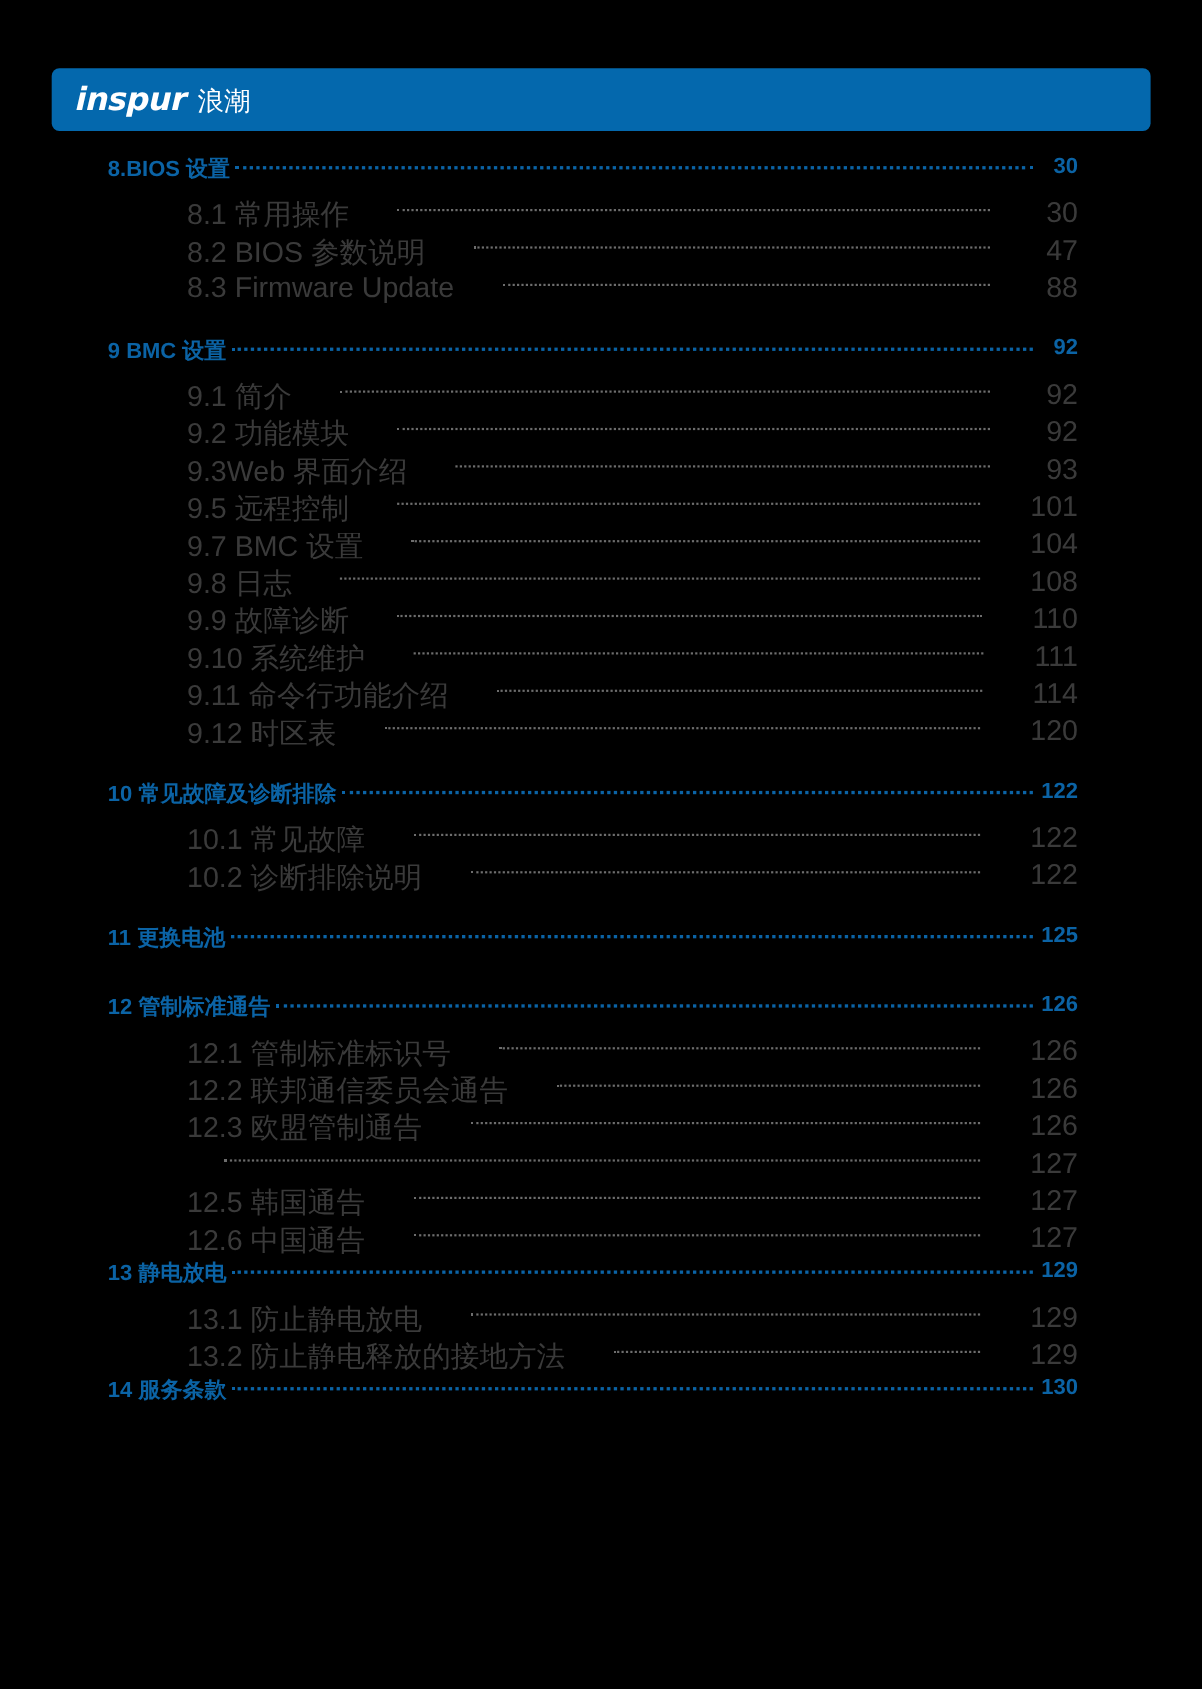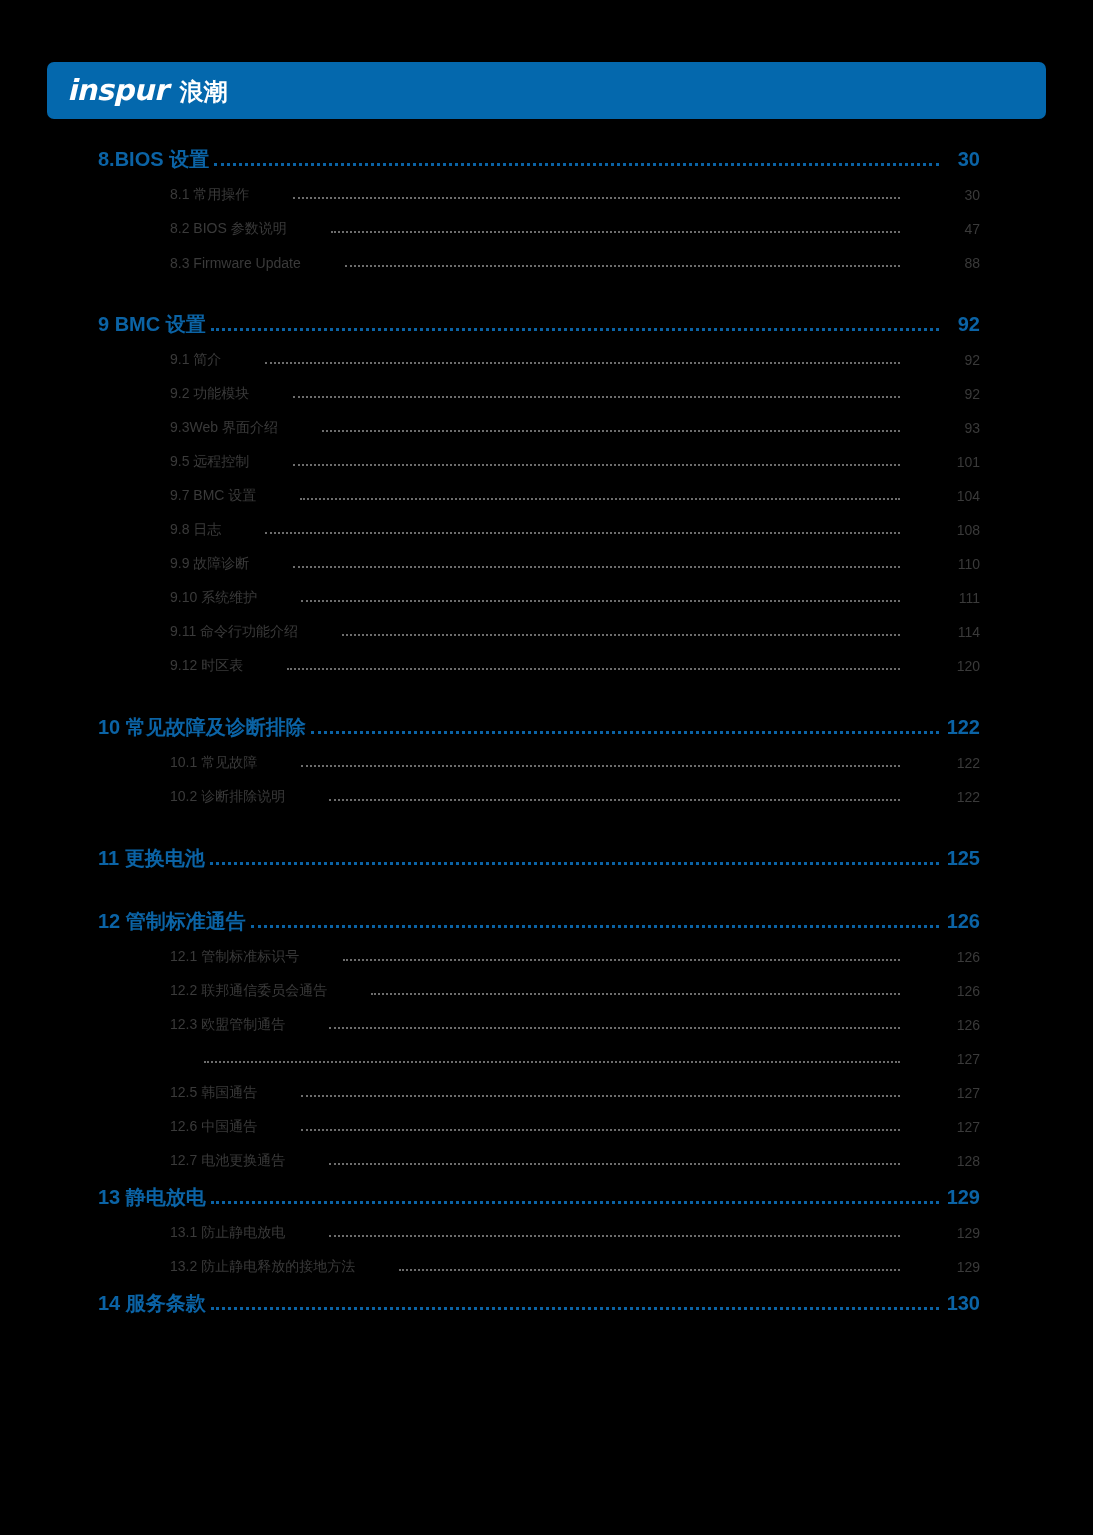--- a/index.html
+++ b/index.html
@@ -40,40 +40,40 @@
     font-weight: 700;
     font-style: italic;
     font-size: 29px;
     letter-spacing: -0.5px;
     line-height: 1;
     transform: skewX(-2deg);
   }
   .logo-cn {
     color: #ffffff;
     font-family: "DejaVu Sans", sans-serif;
-    font-weight: 700;
+    font-weight: 400;
     font-size: 24px;
     margin-left: 10px;
     line-height: 1;
     text-align: right;
   }
 
   
   .toc {
     position: absolute;
     left: 0;
     top: 140px;
     width: 1093px;
   }
   .toc-group { margin-bottom: 0; }
   .toc-group.gap-after { margin-bottom: 25px; }
 
   .row {
     display: flex;
-    align-items: center;
+    align-items: flex-start;
     height: 34px;
     box-sizing: border-box;
   }
   .row .label {
     white-space: nowrap;
     flex: 0 0 auto;
   }
   .row .leader {
     flex: 1 1 auto;
     min-width: 10px;
@@ -109,21 +109,21 @@
     margin: 0 7px 0 5px;
     height: 0.55em;
   }
   .lvl1 .pageno { min-width: 34px; font-weight: 700; }
 
   
   .lvl2 {
     padding-left: 170px;
     padding-right: 113px;
     color: #3a3a3a;
-    font-size: 14px;
+    font-size: 26px;
     font-weight: 400;
     gap: 40px;
   }
   .lvl2 .leader {
     border-bottom: 2px dotted #6d6d6d;
     margin: 0 6px 0 4px;
     height: 0.45em;
   }
   .lvl2 .pageno { min-width: 34px; color: #3a3a3a; }
 
@@ -277,25 +277,20 @@
     <div class="row lvl2">
       <span class="label">12.5 韩国通告</span>
       <span class="leader"></span>
       <span class="pageno">127</span>
     </div>
     <div class="row lvl2">
       <span class="label">12.6 中国通告</span>
       <span class="leader"></span>
       <span class="pageno">127</span>
     </div>
-    <div class="row lvl2">
-      <span class="label">12.7 电池更换通告</span>
-      <span class="leader"></span>
-      <span class="pageno">128</span>
-    </div>
   </div>
 
   <div class="toc-group">
     <div class="row lvl1">
       <span class="label">13 静电放电</span>
       <span class="leader"></span>
       <span class="pageno">129</span>
     </div>
     <div class="row lvl2">
       <span class="label">13.1 防止静电放电</span>

